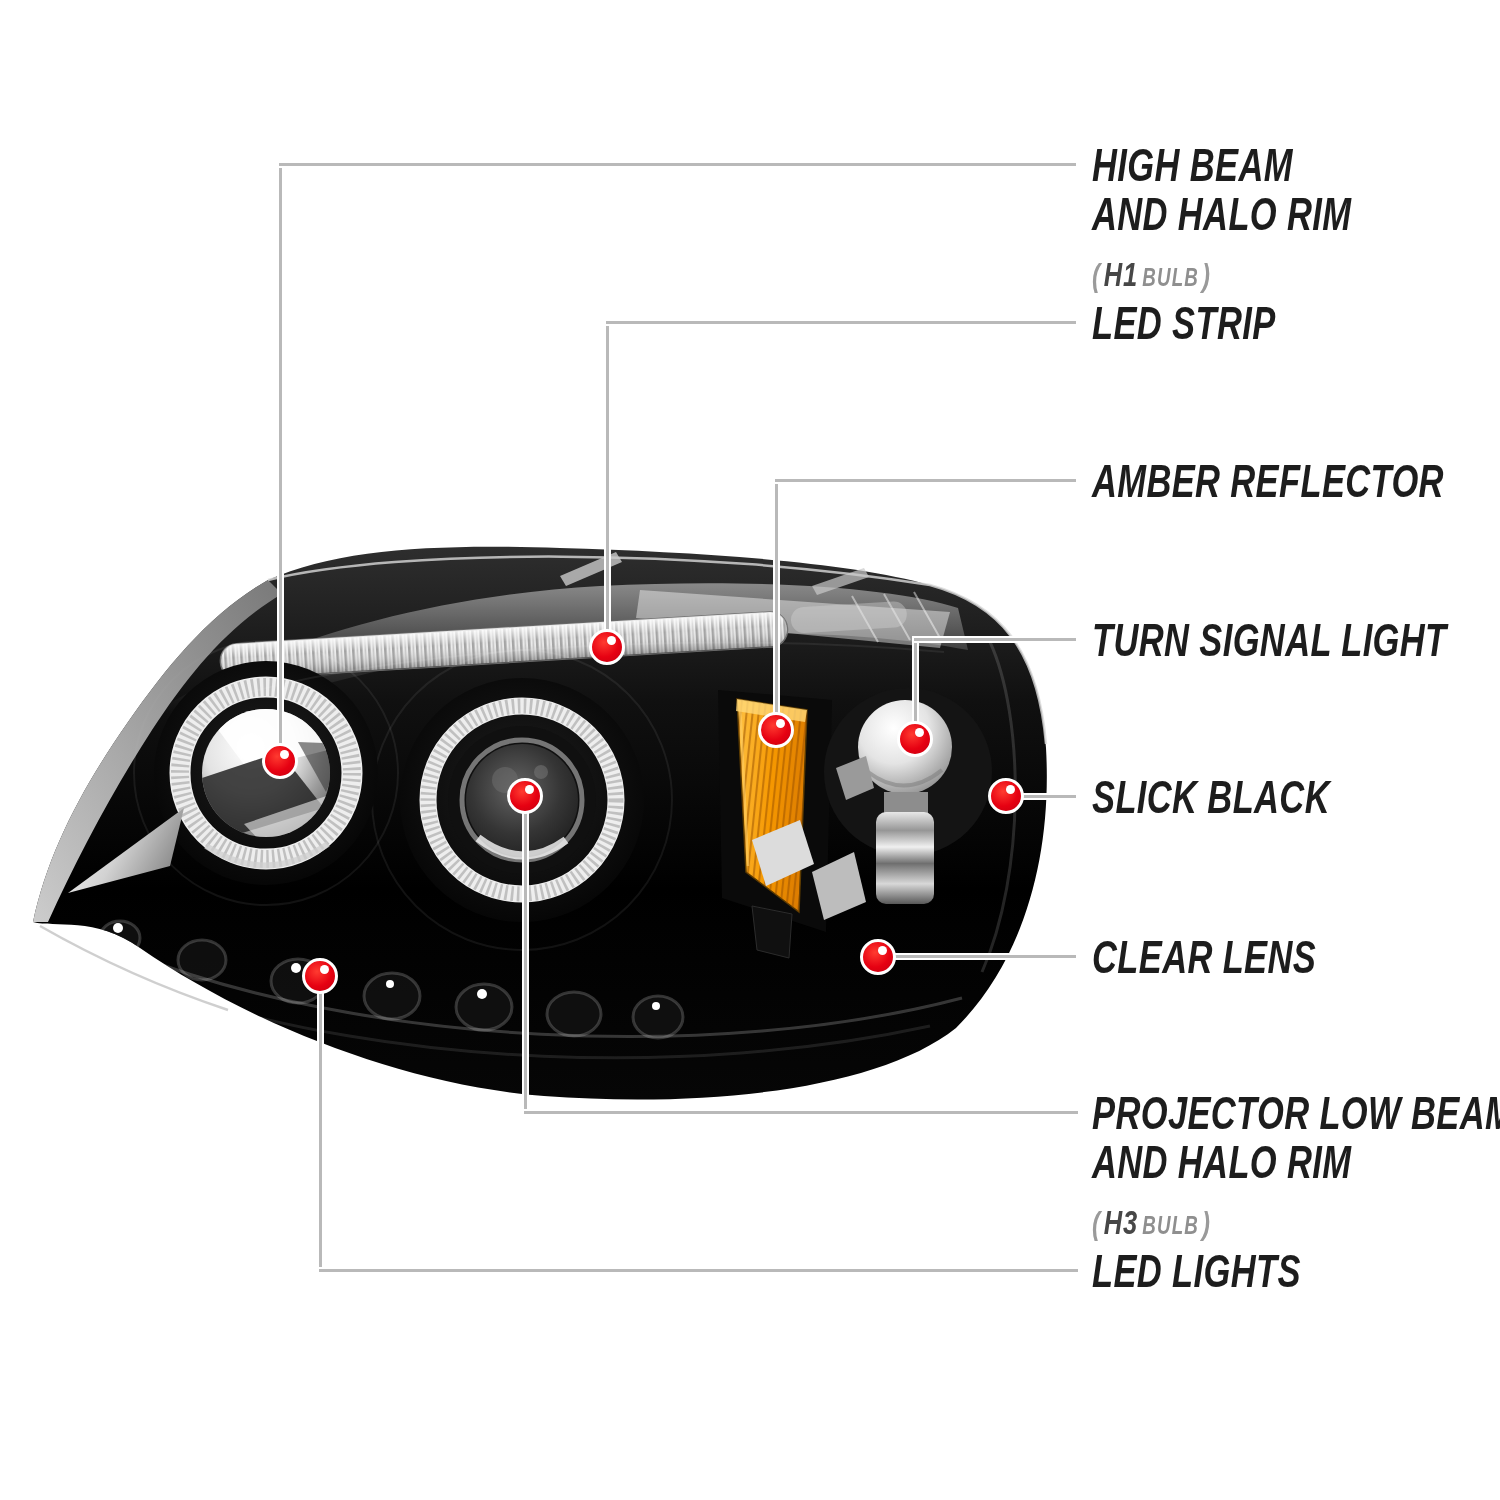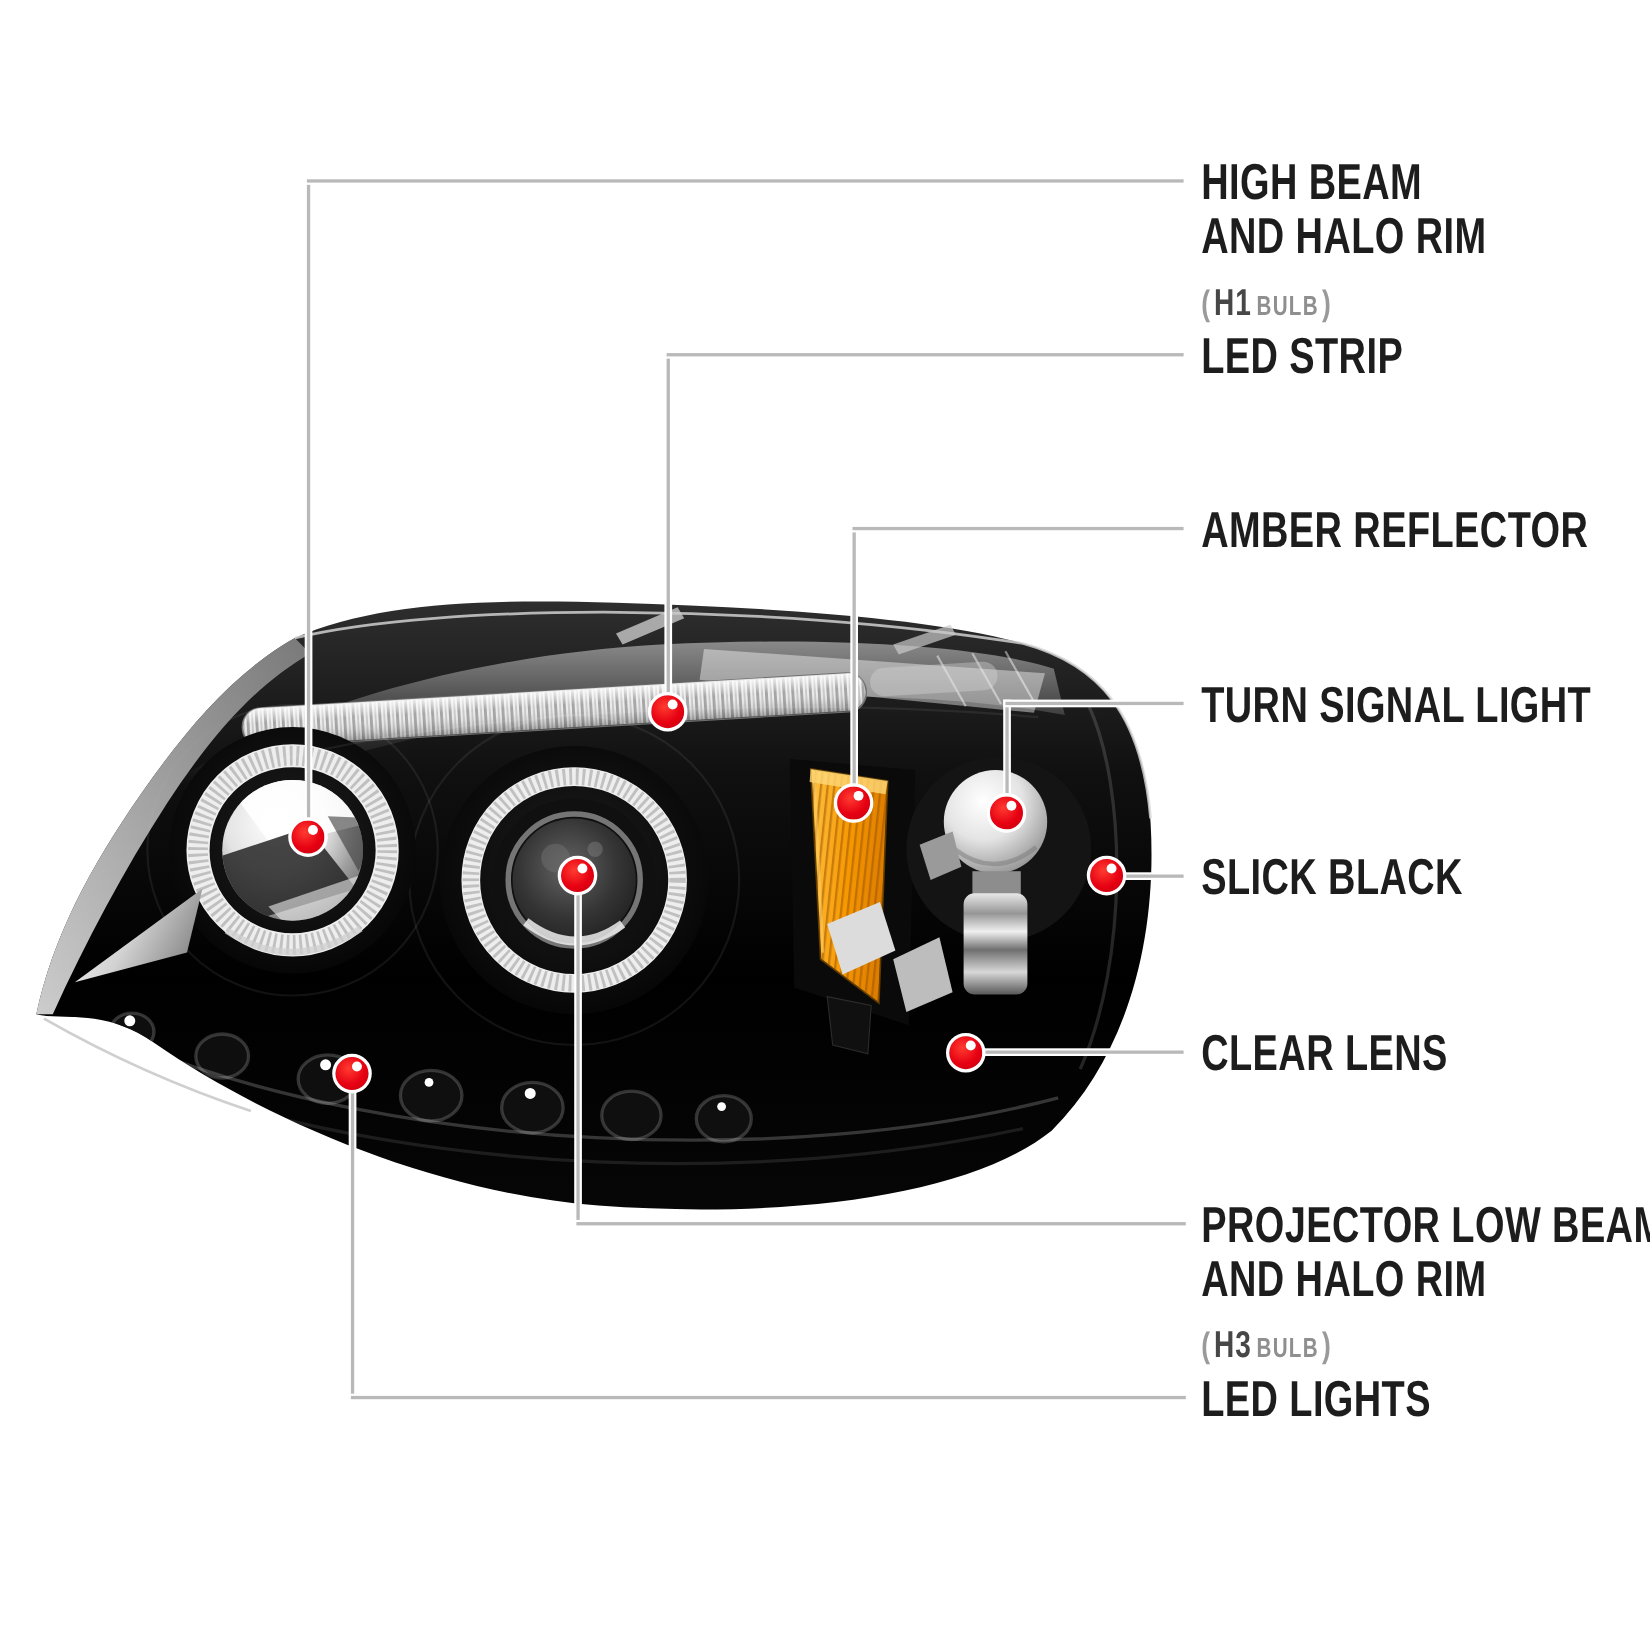--- a/index.html
+++ b/index.html
@@ -1,18 +1,19 @@
 <!DOCTYPE html>
 <html><head>
 <meta charset="utf-8">
 <style>
   html,body{margin:0;padding:0;background:#ffffff;}
   .stage{
     position:relative;width:1500px;height:1492px;background:#fff;overflow:hidden;
     font-family:"Liberation Sans", sans-serif;
+    font-style:italic;
   }
   .art{position:absolute;left:0;top:0;width:1500px;height:1500px;z-index:1;}
   
   .lv,.lh{position:absolute;background:#b9b9b9;box-shadow:0 0 0 2px #ffffff;z-index:3;}
   .lv{width:3px;}
   .lh{height:3px;}
   
   .dot{
     position:absolute;width:30px;height:30px;border-radius:50%;
     background:radial-gradient(circle at 40% 35%, #ff3b30 0%, #e60112 55%, #c40010 100%);

